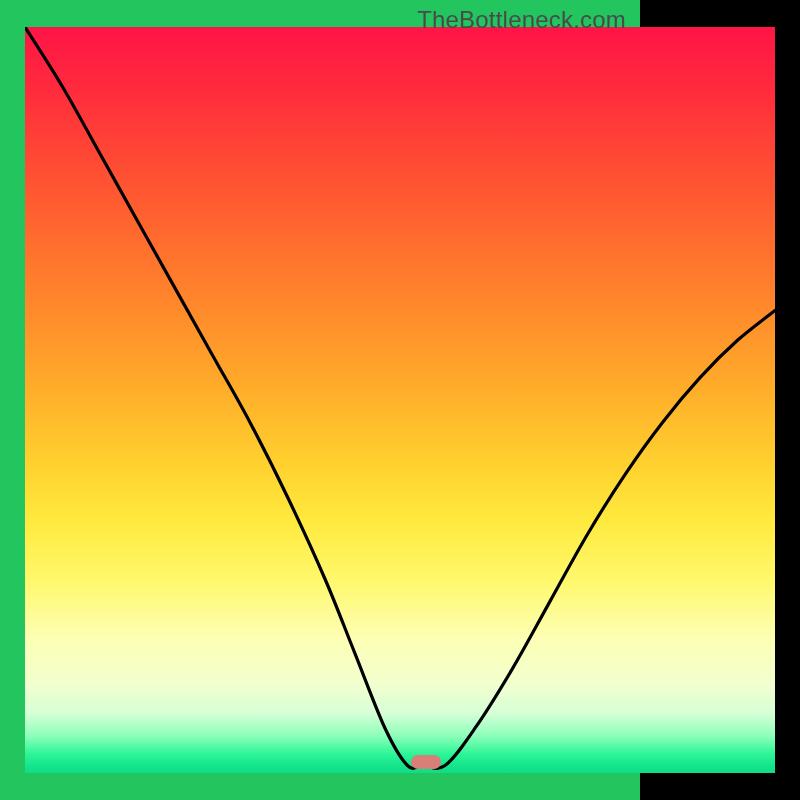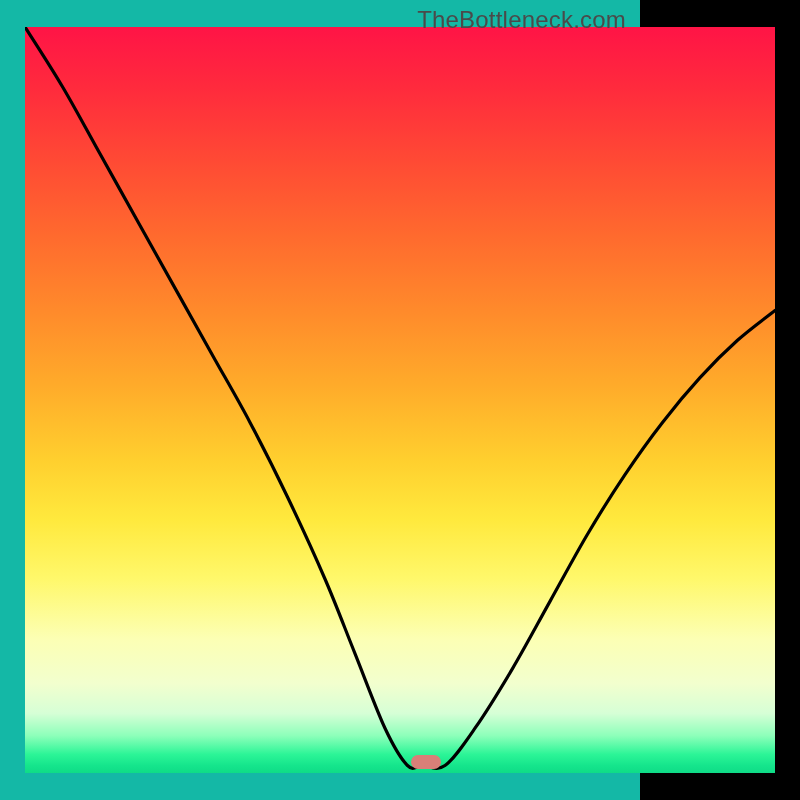--- a/index.html
+++ b/index.html
@@ -8,21 +8,21 @@
     width: 800px;
     height: 800px;
     background: #000;
     font-family: Arial, Helvetica, sans-serif;
     overflow: hidden;
   }
   .frame {
     position: relative;
     width: 640px;
     height: 800px;
-    background: #14b8a6;
+    background: #22c55e;
   }
   .watermark {
     position: absolute;
     top: 6px;
     right: 14px;
     color: #4a4a4a;
     font-size: 24px;
     font-weight: 500;
     letter-spacing: 0.2px;
     z-index: 10;

